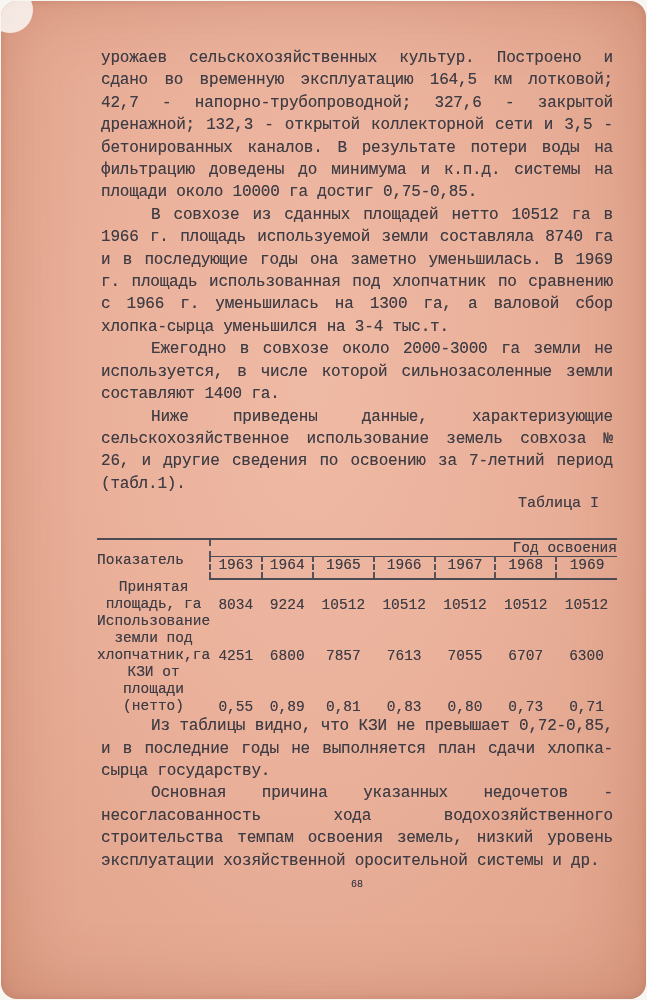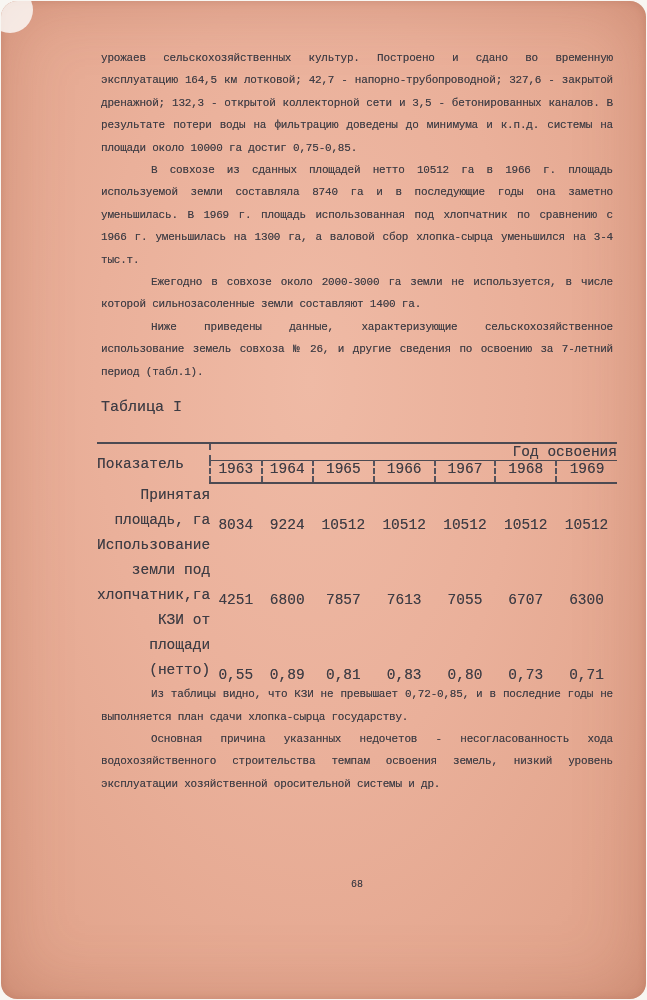--- a/index.html
+++ b/index.html
@@ -22,30 +22,31 @@
   }
   .content {
     position: absolute;
     left: 100px;
     top: 46px;
     width: 512px;
     color: #3e3c44;
   }
   p.body-par {
     margin: 0;
-    font-size: 11px;
+    font-size: 16px;
     line-height: 22.4px;
     text-align: justify;
     letter-spacing: -0.2px;
     text-shadow: 0 0 0.6px rgba(62,60,68,0.55);
   }
   p.body-par.indent { text-indent: 50px; }
   .table-caption {
-    margin-top: 16px;
+    margin-top: 0;
     font-size: 15px;
+    text-align: right;
     padding-right: 14px;
     text-shadow: 0 0 0.6px rgba(62,60,68,0.55);
   }
   table.data-table {
     border-collapse: collapse;
     width: 520px;
     margin-left: -4px;
     margin-top: 26px;
     color: #3e3c44;
     text-shadow: 0 0 0.6px rgba(62,60,68,0.55);
@@ -71,23 +72,23 @@
     padding: 2px 0 3px 0;
   }
   tr.years-row th {
     border-bottom: 2px solid #4c4a52;
     border-left: 2px dashed #55525c;
     text-align: center;
     padding: 0 0 5px 0;
   }
   tr.years-row th:first-child { border-left: none; }
   td.row-label {
-    text-align: right;
+    text-align: center;
     font-size: 13.5px;
-    line-height: 25px;
+    line-height: 17px;
     vertical-align: bottom;
     padding: 6px 0 3px 2px;
   }
   td.val {
     text-align: center;
     vertical-align: bottom;
     font-size: 15px;
     padding: 6px 0 4px 0;
   }
   .after-table { margin-top: 18px; }

